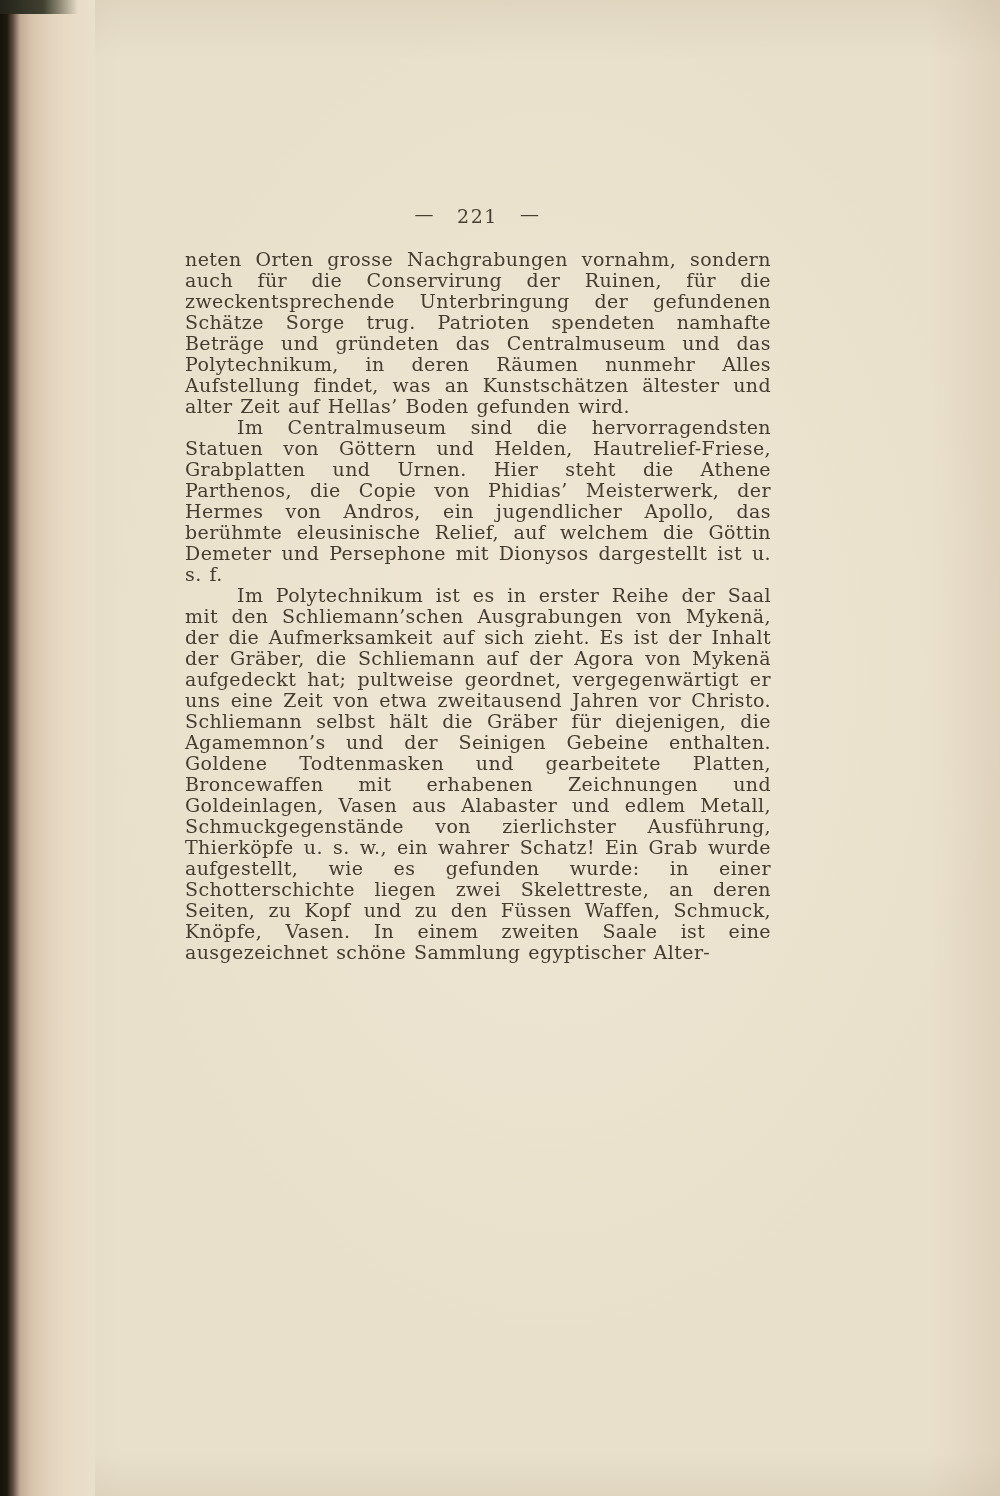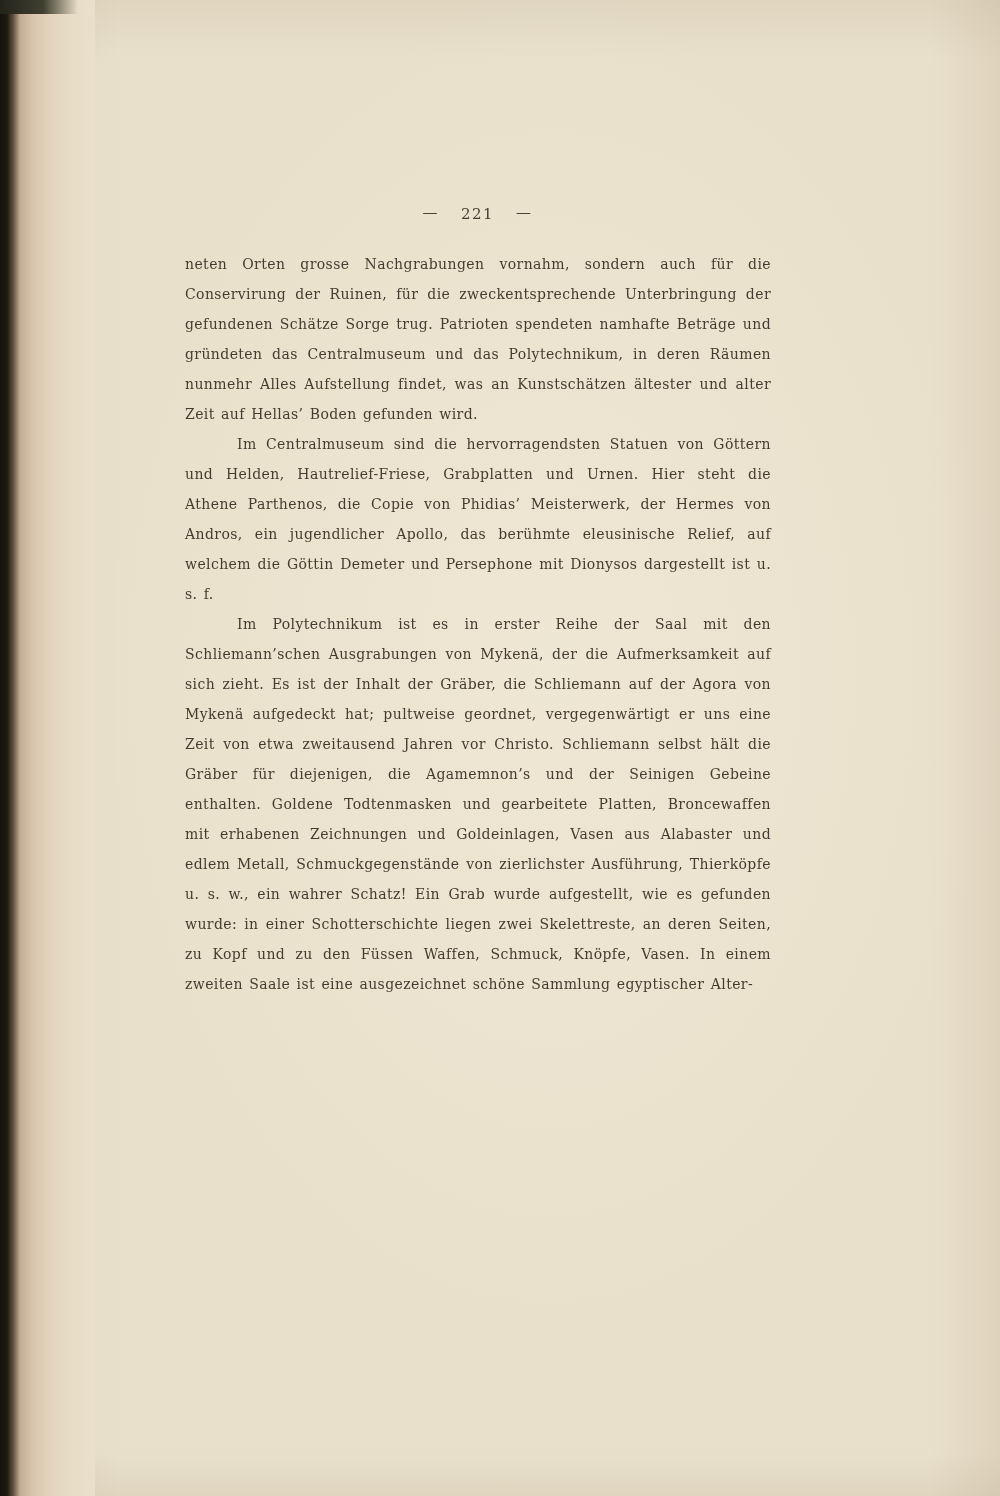--- a/index.html
+++ b/index.html
@@ -56,38 +56,38 @@
     background: linear-gradient(90deg, #23231a 0%, #3f4030 55%, rgba(63,64,48,0) 100%);
   }
 
   .page-number-row {
     position: absolute;
     left: 185px;
     width: 585px;
     top: 205px;
     text-align: center;
     color: #4a3e33;
-    font-size: 15px;
+    font-size: 19px;
     letter-spacing: 1.5px;
     white-space: nowrap;
   }
   .page-number-row .dash {
     display: inline-block;
     margin: 0 22px;
     transform: translateY(-2px);
   }
 
   .text-block {
     position: absolute;
     left: 185px;
     top: 249px;
     width: 586px;
     color: #463b30;
-    font-size: 14px;
-    line-height: 30px;
+    font-size: 19px;
+    line-height: 21px;
     letter-spacing: 0.4px;
     word-spacing: 1.5px;
     text-align: justify;
   }
   .text-block p {
     margin: 0;
     padding: 0;
   }
   .text-block p.indent {
     text-indent: 52px;

